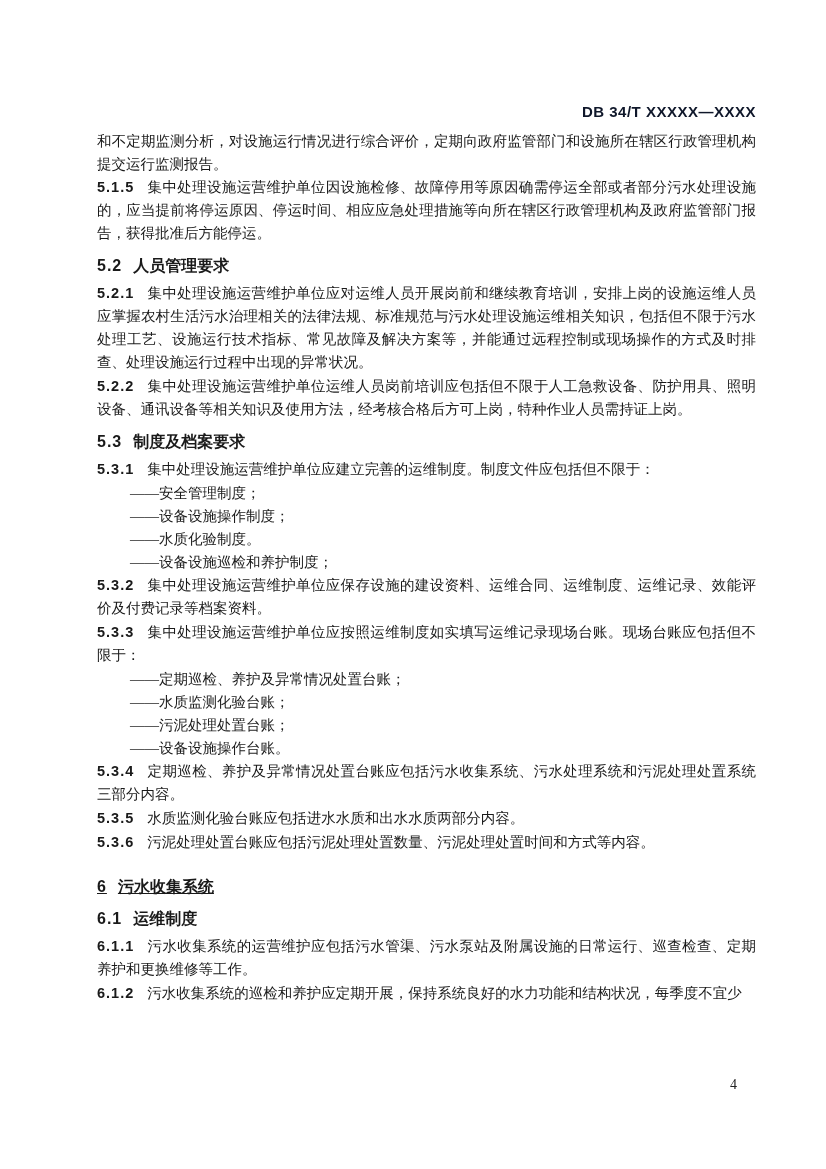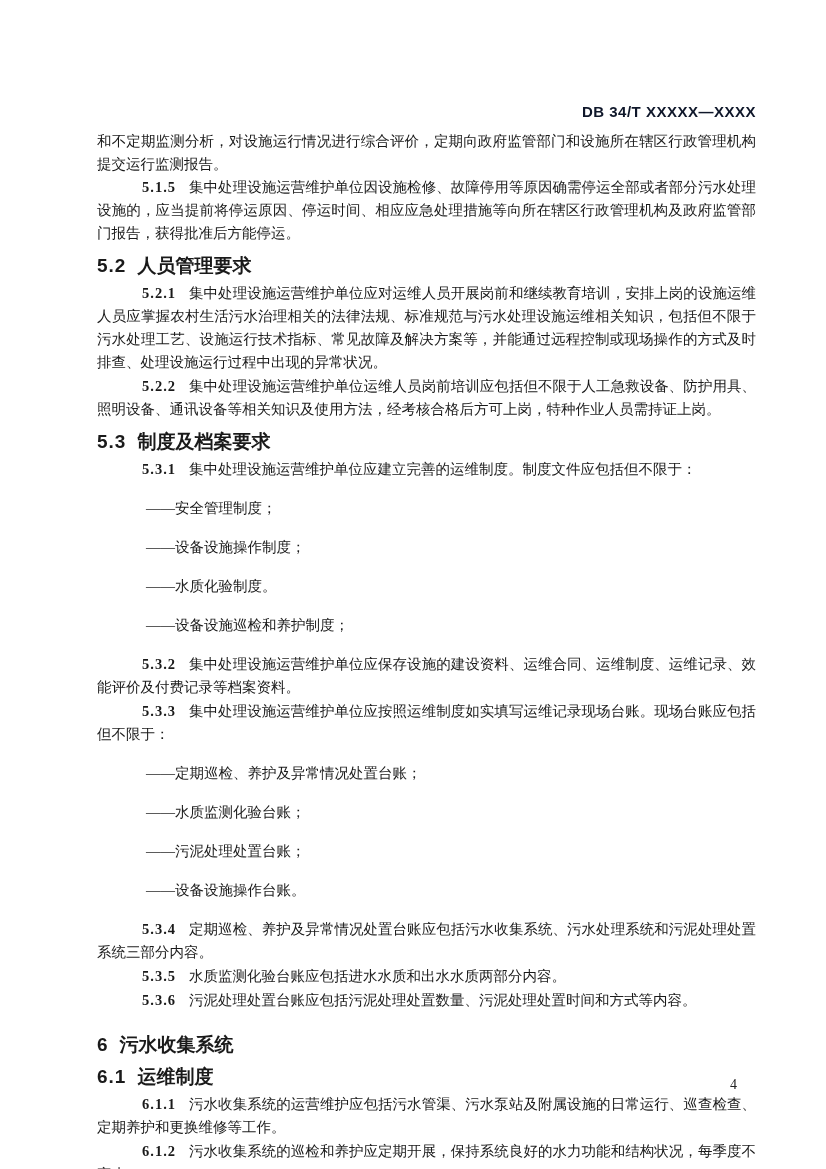--- a/index.html
+++ b/index.html
@@ -38,47 +38,47 @@
   }
   .para {
     margin: 0;
     text-align: justify;
   }
   .clause {
     margin: 0 0 1px 0;
     text-align: justify;
   }
   .clause .num {
-    font-family: Liberation Serif, serif;
+    font-family: Liberation Sans, sans-serif;
     font-weight: bold;
     letter-spacing: 1px;
     margin-right: 13px;
     white-space: nowrap;
-    margin-left: 45px;
   }
   .sec-heading {
     font-family: "Liberation Sans", "DejaVu Sans", sans-serif;
     font-weight: bold;
-    font-size: 19px;
+    font-size: 16px;
     line-height: 23px;
     margin: 9px 0 5px 0;
   }
   .sec-heading .num {
     letter-spacing: 1px;
     margin-right: 11px;
     white-space: nowrap;
   }
   .sec-heading.chapter {
     margin-top: 21px;
+    text-decoration: underline;
   }
   .dash-list {
     margin: 0;
   }
   .dash-item {
-    margin: 16px;
+    margin: 0;
     padding-left: 33px;
     text-align: justify;
   }
   .page-number {
     position: absolute;
     top: 1077px;
     right: 89px;
     font-family: "Liberation Serif", "DejaVu Serif", serif;
     font-size: 14px;
     color: #222;

